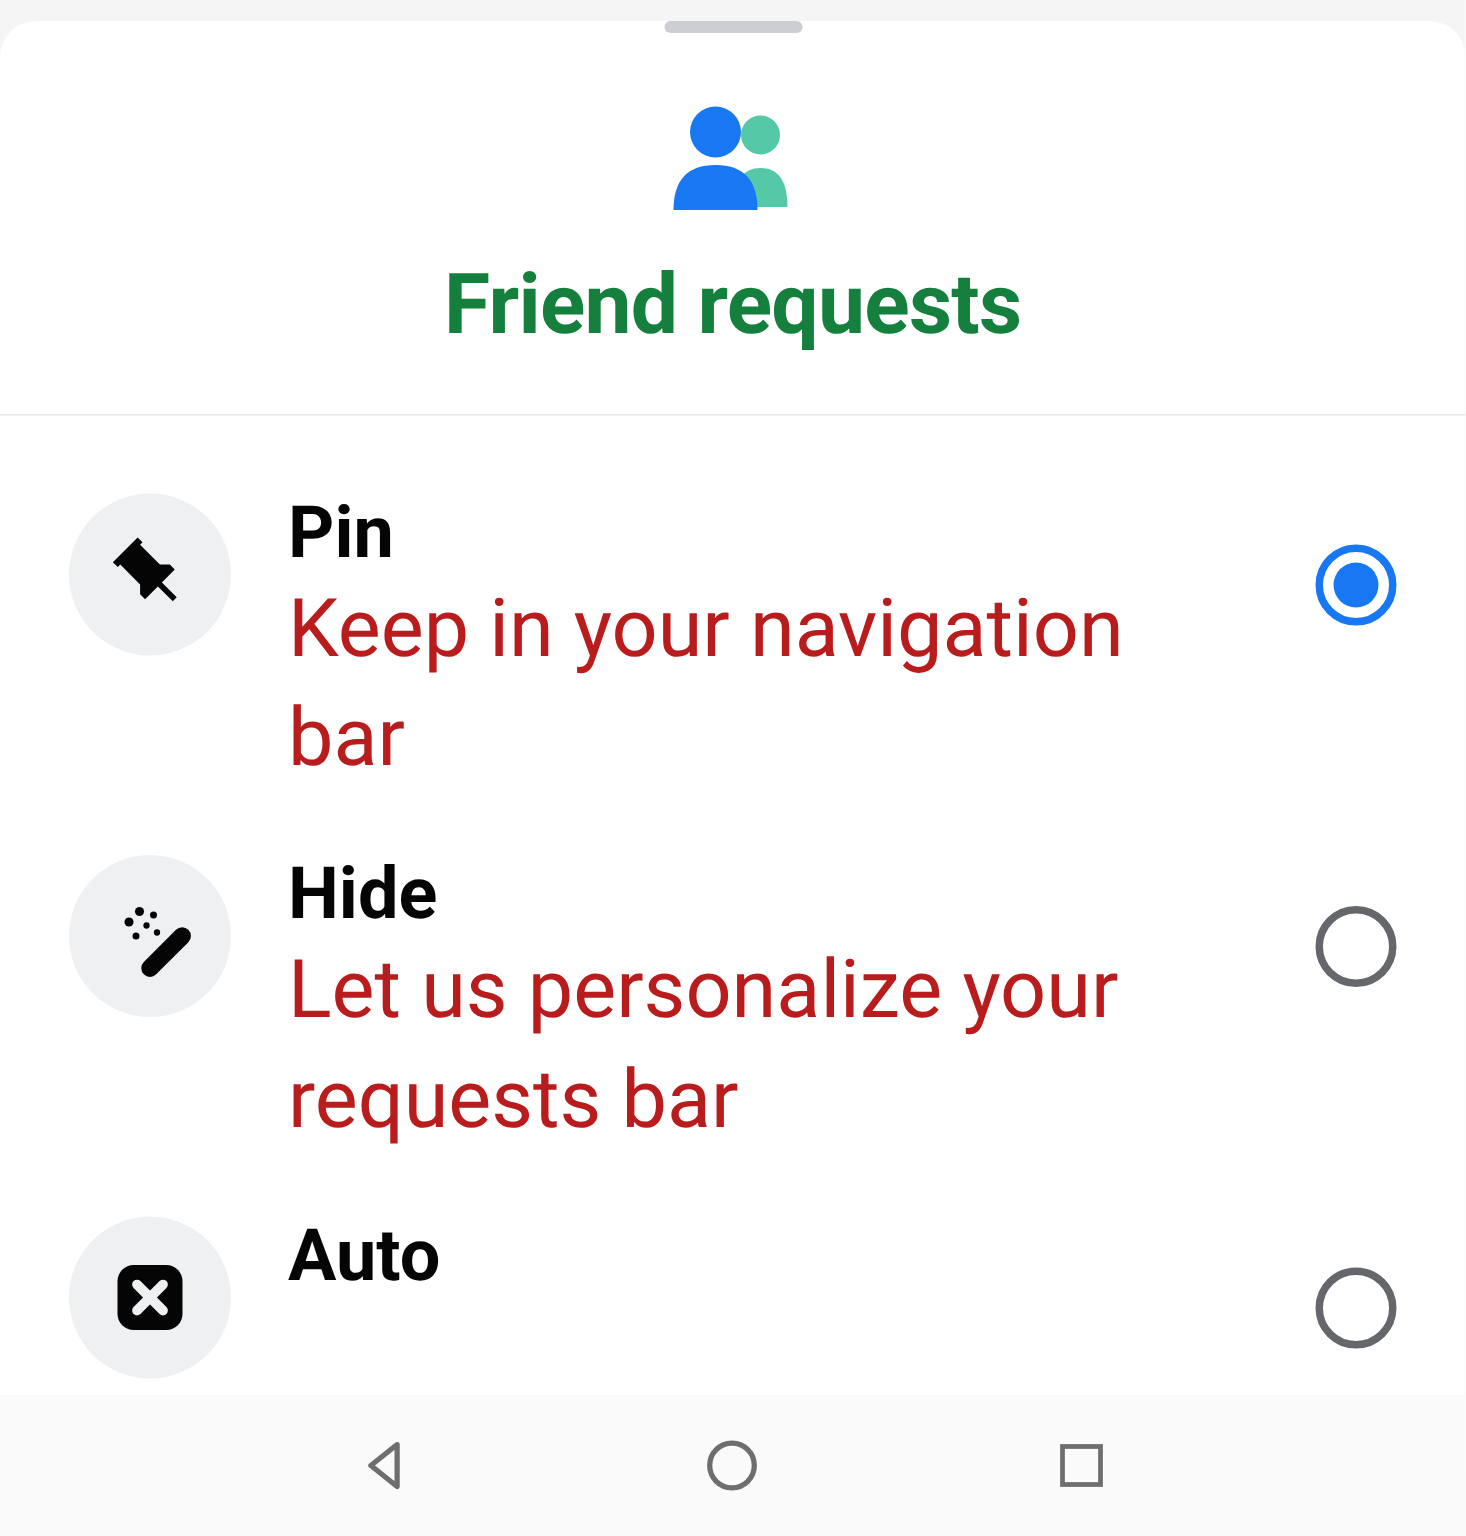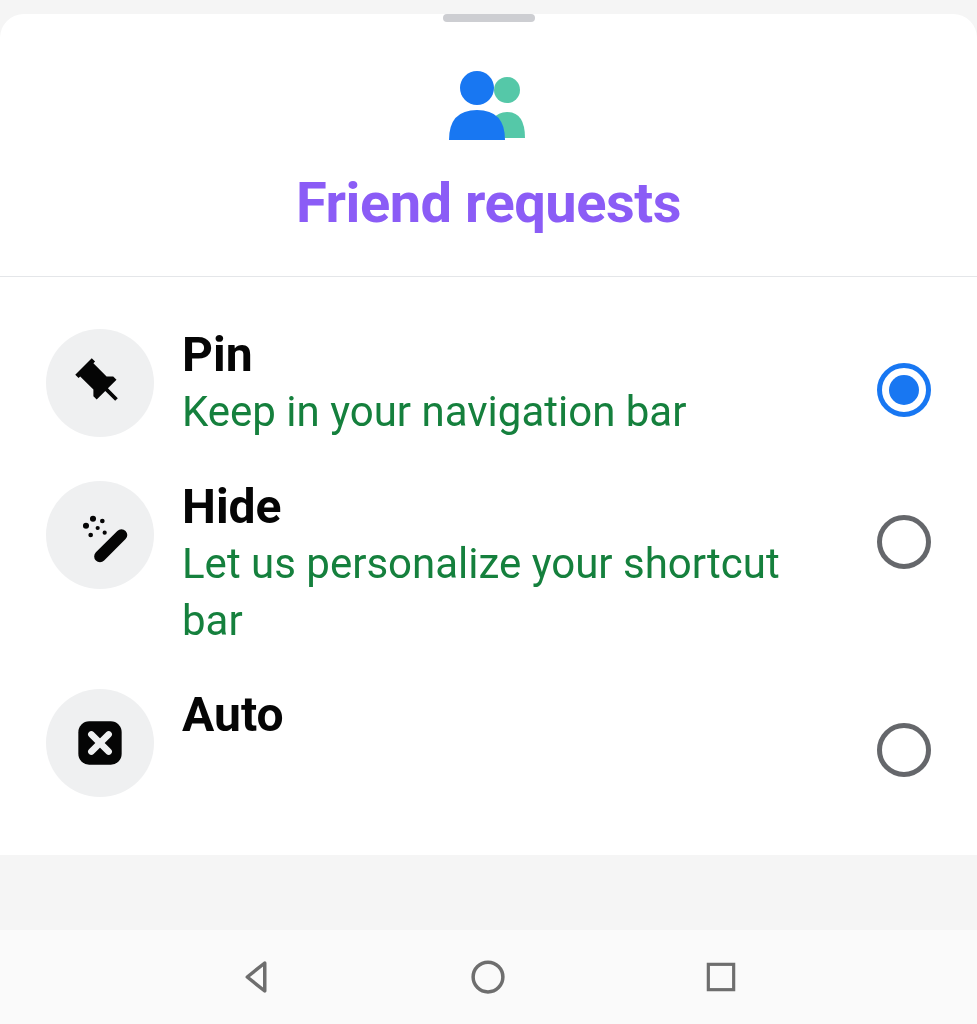--- a/index.html
+++ b/index.html
@@ -43,32 +43,32 @@
       height: 70px;
       margin-bottom: 30px;
       display: flex;
       align-items: flex-end;
       justify-content: center;
     }
 
     .title {
       font-size: 56px;
       font-weight: 700;
-      color: #8b5cf6;
+      color: #15803d;
       letter-spacing: -0.5px;
     }
 
     .options {
       padding: 30px 46px 40px;
     }
 
     .option-row {
       display: flex;
       align-items: flex-start;
-      gap: 28px;
+      gap: 38px;
       padding: 18px 0;
       cursor: pointer;
       justify-content: center;
     }
 
     .option-icon-wrap {
       width: 108px;
       height: 108px;
       min-width: 108px;
       border-radius: 50%;
@@ -86,23 +86,23 @@
 
     .option-title {
       font-size: 48px;
       font-weight: 700;
       color: #050505;
       line-height: 1.15;
       margin-bottom: 2px;
     }
 
     .option-desc {
-      font-size: 42px;
+      font-size: 54px;
       font-weight: 400;
-      color: #15803d;
+      color: #b91c1c;
       line-height: 1.35;
     }
 
     .radio {
       width: 54px;
       height: 54px;
       min-width: 54px;
       border-radius: 50%;
       border: 5px solid #65676b;
       margin-top: 38px;
@@ -191,21 +191,21 @@
             <circle cx="9" cy="5" r="1.3"></circle>
             <circle cx="13" cy="6" r="1"></circle>
             <circle cx="8" cy="12" r="1"></circle>
             <circle cx="11" cy="9" r="0.9"></circle>
             <circle cx="14" cy="11" r="0.9"></circle>
           </g>
         </svg>
       </div>
       <div class="option-text">
         <div class="option-title">Hide</div>
-        <div class="option-desc">Let us personalize your shortcut bar</div>
+        <div class="option-desc">Let us personalize your requests bar</div>
       </div>
       <div class="radio"></div>
     </div>
 
     <div class="option-row">
       <div class="option-icon-wrap">
         <svg width="52" height="52" viewBox="0 0 24 24">
           <rect x="2" y="2" width="20" height="20" rx="5" fill="#050505"></rect>
           <path d="M 8 8 L 16 16 M 16 8 L 8 16" stroke="#eff0f1" stroke-width="3" stroke-linecap="round"></path>
         </svg>

